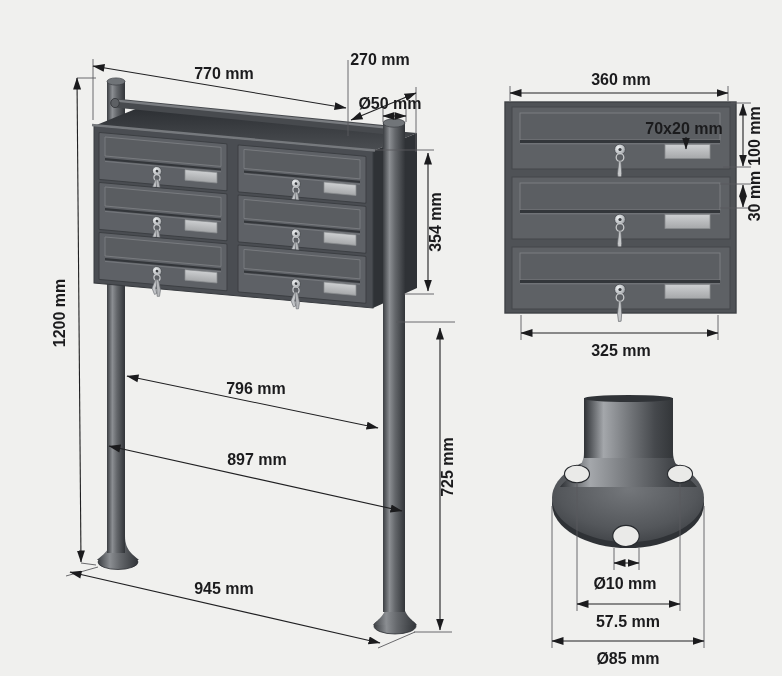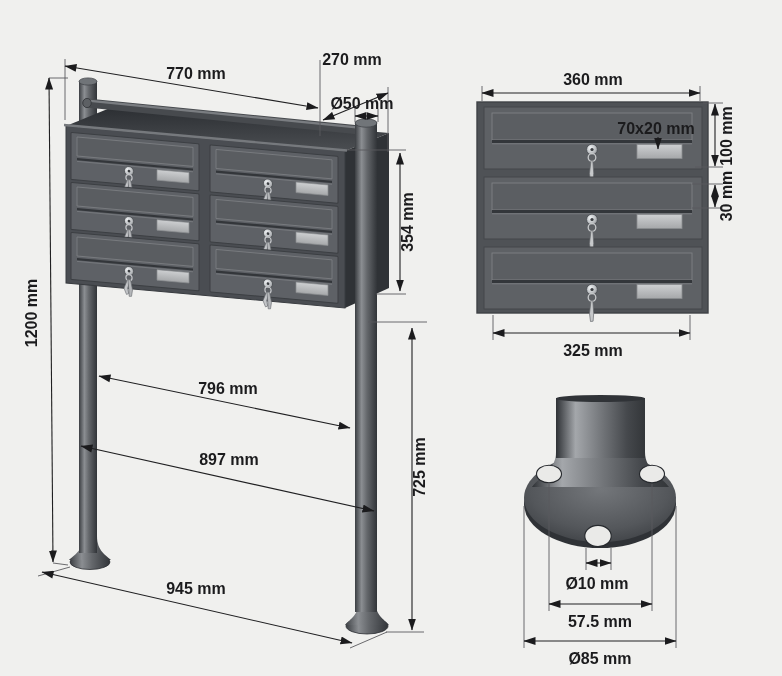--- a/index.html
+++ b/index.html
@@ -1,21 +1,21 @@
 <!DOCTYPE html>
 <html><head>
 <meta charset="utf-8">
 <style>
   html,body{margin:0;padding:0;}
   body{
     width:782px;height:676px;overflow:hidden;
     background:#f0f0ee;
     font-family:"Liberation Sans", sans-serif;
   }
-  .canvas{position:relative;width:709px;height:676px;}
+  .canvas{position:relative;width:709px;height:676px;padding-left:28px;}
   svg{display:block;}
   .dim{stroke:#202022;stroke-width:1.1;fill:none;}
   .ext{stroke:#5a5a5e;stroke-width:0.9;fill:none;}
   .lbl{
     font-family:"Liberation Sans","DejaVu Sans",sans-serif;
     font-weight:700;font-size:16px;fill:#1b1b1d;
     text-anchor:middle;
   }
 </style>
 </head>

